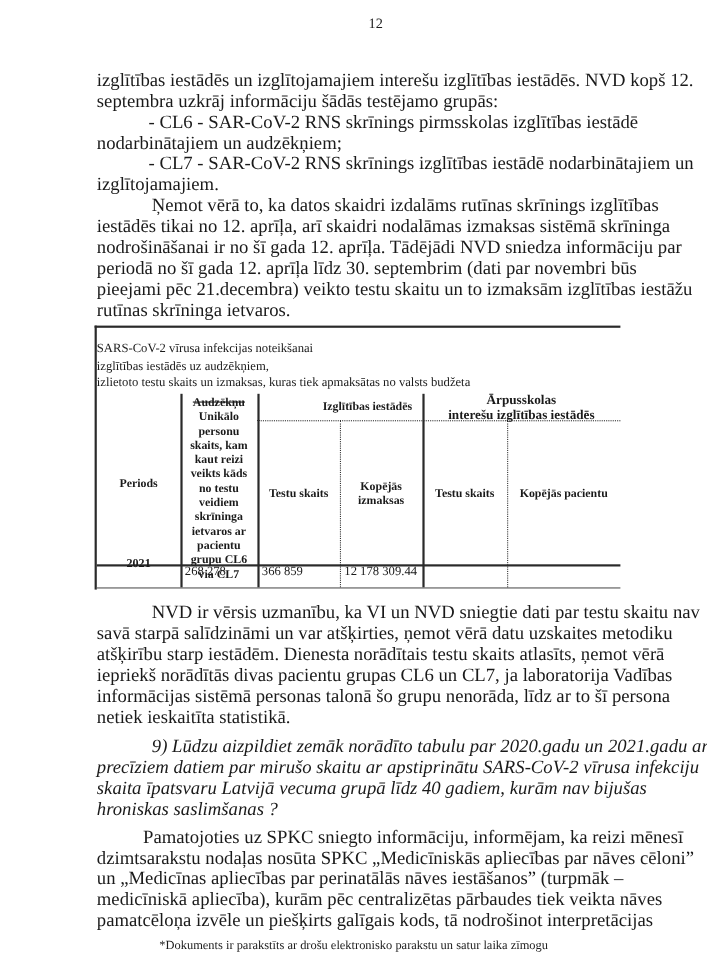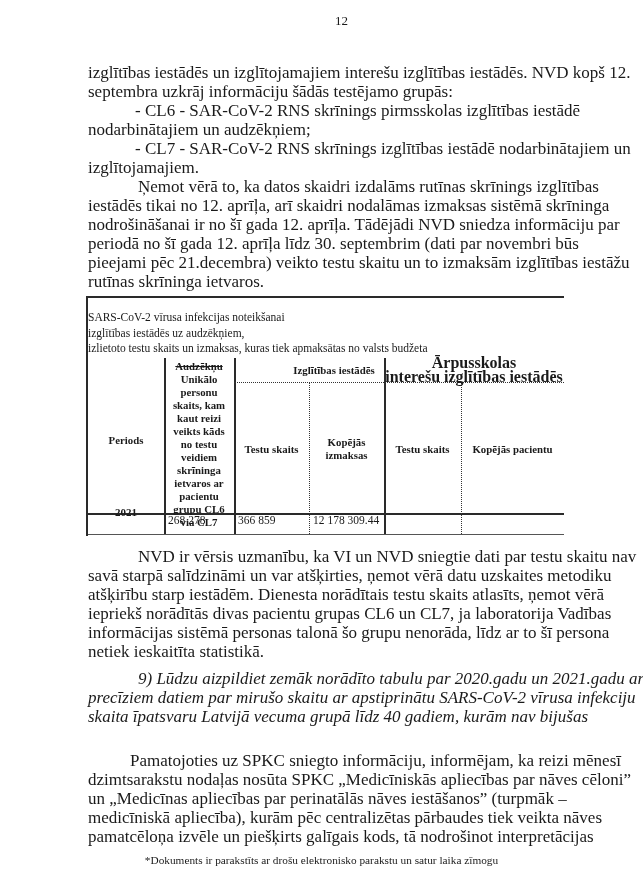--- a/index.html
+++ b/index.html
@@ -83,21 +83,21 @@
     <div>veidiem</div>
     <div>skrīninga</div>
     <div>ietvaros ar</div>
     <div>pacientu</div>
     <div>grupu CL6</div>
     <div>via CL7</div>
   </div>
 
   <div class="cell" style="left:146px; top:66px; width:150px;margin-left:25px;">Izglītības iestādēs</div>
 
-  <div class="cell" style="left:296px; top:58px; width:180px; font-size:16px; line-height:14px;">
+  <div class="cell" style="left:296px; top:58px; width:180px; font-size:12px; line-height:14px;">
     <div>Ārpusskolas</div>
     <div>interešu izglītības iestādēs</div>
   </div>
 
   <div class="cell" style="left:146px; top:145px; width:75px;">Testu skaits</div>
   <div class="cell" style="left:221px; top:138px; width:75px;">
     <div>Kopējās</div>
     <div>izmaksas</div>
   </div>
   <div class="cell" style="left:296px; top:145px; width:77px;">Testu skaits</div>
@@ -119,20 +119,21 @@
   <span class="line">atšķirību starp iestādēm. Dienesta norādītais testu skaits atlasīts, ņemot vērā</span>
   <span class="line">iepriekš norādītās divas pacientu grupas CL6 un CL7, ja laboratorija Vadības</span>
   <span class="line">informācijas sistēmā personas talonā šo grupu nenorāda, līdz ar to šī persona</span>
   <span class="line last">netiek ieskaitīta statistikā.</span>
 </div>
 
 <div class="para italic" style="top:669px">
   <span class="line" style="padding-left:50px">9) Lūdzu aizpildiet zemāk norādīto tabulu par 2020.gadu un 2021.gadu ar</span>
   <span class="line">precīziem datiem par mirušo skaitu ar apstiprinātu SARS-CoV-2 vīrusa infekciju</span>
   <span class="line">skaita īpatsvaru Latvijā vecuma grupā līdz 40 gadiem, kurām nav bijušas</span>
+  <span class="line last">hroniskas saslimšanas ?</span>
 </div>
 
 <div class="para" style="top:751px">
   <span class="line" style="padding-left:42px">Pamatojoties uz SPKC sniegto informāciju, informējam, ka reizi mēnesī</span>
   <span class="line">dzimtsarakstu nodaļas nosūta SPKC „Medicīniskās apliecības par nāves cēloni”</span>
   <span class="line">un „Medicīnas apliecības par perinatālās nāves iestāšanos” (turpmāk –</span>
   <span class="line">medicīniskā apliecība), kurām pēc centralizētas pārbaudes tiek veikta nāves</span>
   <span class="line">pamatcēloņa izvēle un piešķirts galīgais kods, tā nodrošinot interpretācijas</span>
 </div>
 

